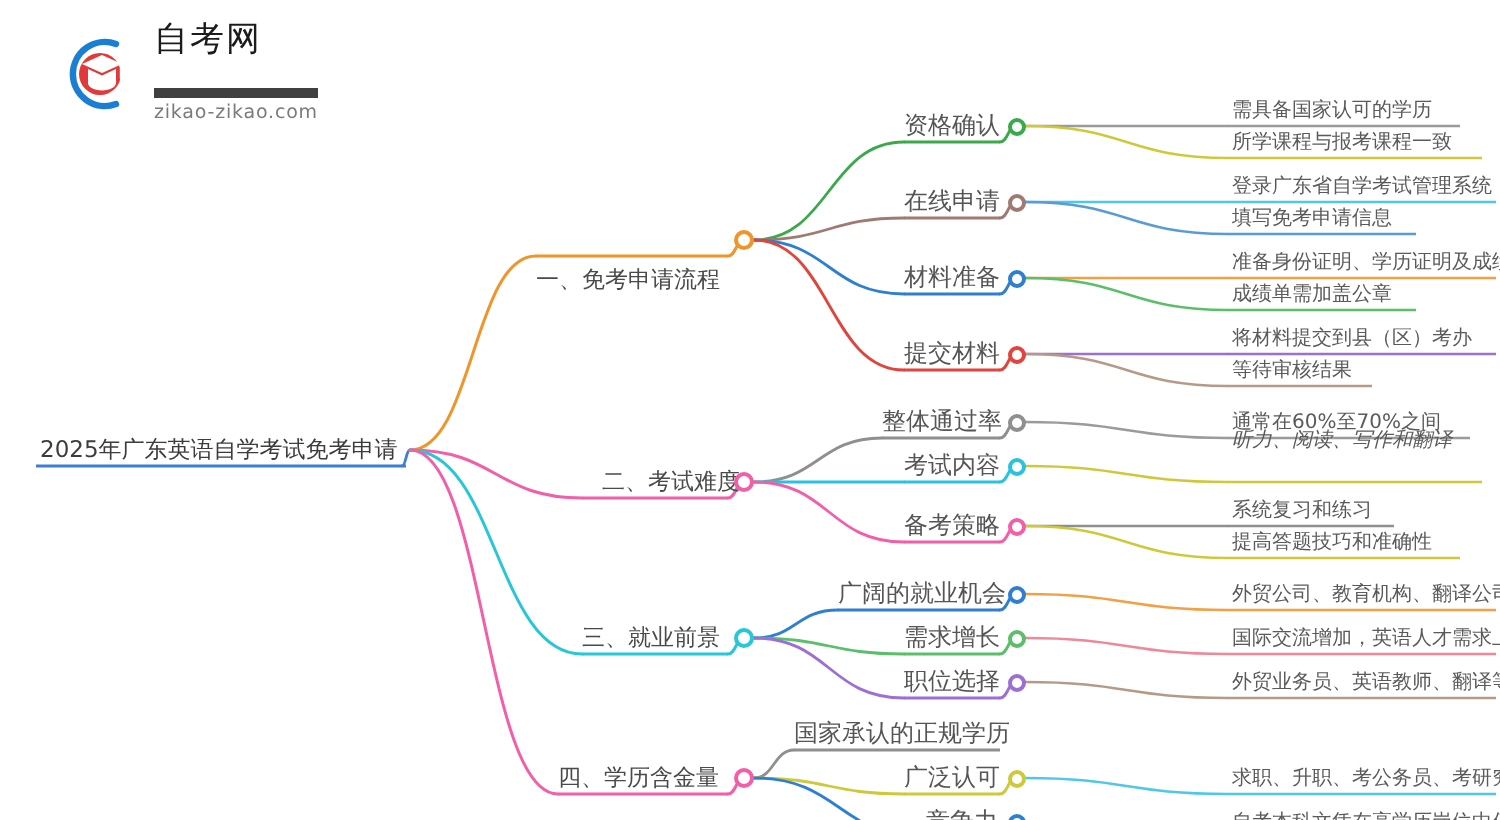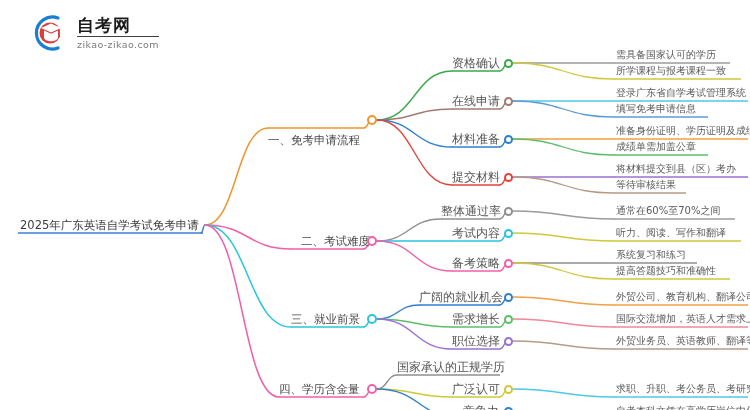--- a/index.html
+++ b/index.html
@@ -14,22 +14,22 @@
 
   
   .logo-wrap{
     position:absolute;left:28px;top:12px;
     display:flex;align-items:center;gap:7px;
   }
   .logo-mark{position:relative;width:42px;height:42px;flex:0 0 42px;}
   .logo-text-block{display:flex;flex-direction:column;line-height:1;}
   .logo-title{
     font-family:"DejaVu Sans",sans-serif;
-    font-size:17px;font-weight:bold;color:#1b1b1b;letter-spacing:1px;
-    padding-bottom:2px;border-bottom:1px solid #404040;
+    font-size:17px;font-weight:normal;color:#1b1b1b;letter-spacing:1px;
+    padding-bottom:15px;border-bottom:5px solid #404040;
   }
   .logo-sub{
     font-family:"DejaVu Sans",sans-serif;
     font-size:9.5px;color:#7b7b7b;letter-spacing:.4px;padding-top:3px;
   }
 
   
   .node{
     position:absolute;
     font-size:11.5px;
@@ -173,21 +173,21 @@
     <div class="dot" style="left: 503.5px; top: 172.5px; height: 9px; width: 9px; border: 2px solid rgb(224, 68, 60);"></div>
     <div class="node lvl3" style="top: 169px; left: 616px;">将材料提交到县（区）考办</div>
     <div class="node lvl3" style="top: 185px; left: 616px;">等待审核结果</div>
     <div class="node lvl1" style="top: 241px; left: 301px; visibility: visible;">二、考试难度</div>
     <div class="dot" style="left: 367px; top: 236px; height: 10px; width: 10px; border: 2px solid rgb(240, 95, 168);"></div>
     <div class="node lvl2" style="top: 211px; left: 441px; visibility: visible;">整体通过率</div>
     <div class="dot" style="left: 503.5px; top: 206.5px; height: 9px; width: 9px; border: 2px solid rgb(143, 143, 143);"></div>
     <div class="node lvl3" style="top: 211px; left: 616px; text-align: right;">通常在60%至70%之间</div>
     <div class="node lvl2" style="top: 233px; left: 452px; visibility: visible;">考试内容</div>
     <div class="dot" style="left: 503.5px; top: 228.5px; height: 9px; width: 9px; border: 2px solid rgb(41, 195, 224);"></div>
-    <div class="node lvl3" style="top: 233px; left: 616px;">听力、阅读、写作和翻译</div>
+    <div class="node lvl3" style="top: 220px; left: 616px; font-style: italic;">听力、阅读、写作和翻译</div>
     <div class="node lvl2" style="top: 263px; left: 452px; visibility: visible;">备考策略</div>
     <div class="dot" style="left: 503.5px; top: 258.5px; height: 9px; width: 9px; border: 2px solid rgb(242, 95, 168);"></div>
     <div class="node lvl3" style="top: 255px; left: 616px;">系统复习和练习</div>
     <div class="node lvl3" style="top: 271px; left: 616px;">提高答题技巧和准确性</div>
     <div class="node lvl1" style="top: 319px; left: 291px; visibility: visible;">三、就业前景</div>
     <div class="dot" style="left: 367px; top: 314px; height: 10px; width: 10px; border: 2px solid rgb(39, 198, 217);"></div>
     <div class="node lvl2" style="top: 297px; left: 419px; visibility: visible;">广阔的就业机会</div>
     <div class="dot" style="left: 503.5px; top: 292.5px; height: 9px; width: 9px; border: 2px solid rgb(47, 127, 208);"></div>
     <div class="node lvl3" style="top: 297px; left: 616px;">外贸公司、教育机构、翻译公司</div>
     <div class="node lvl2" style="top: 319px; left: 452px; visibility: visible;">需求增长</div>

